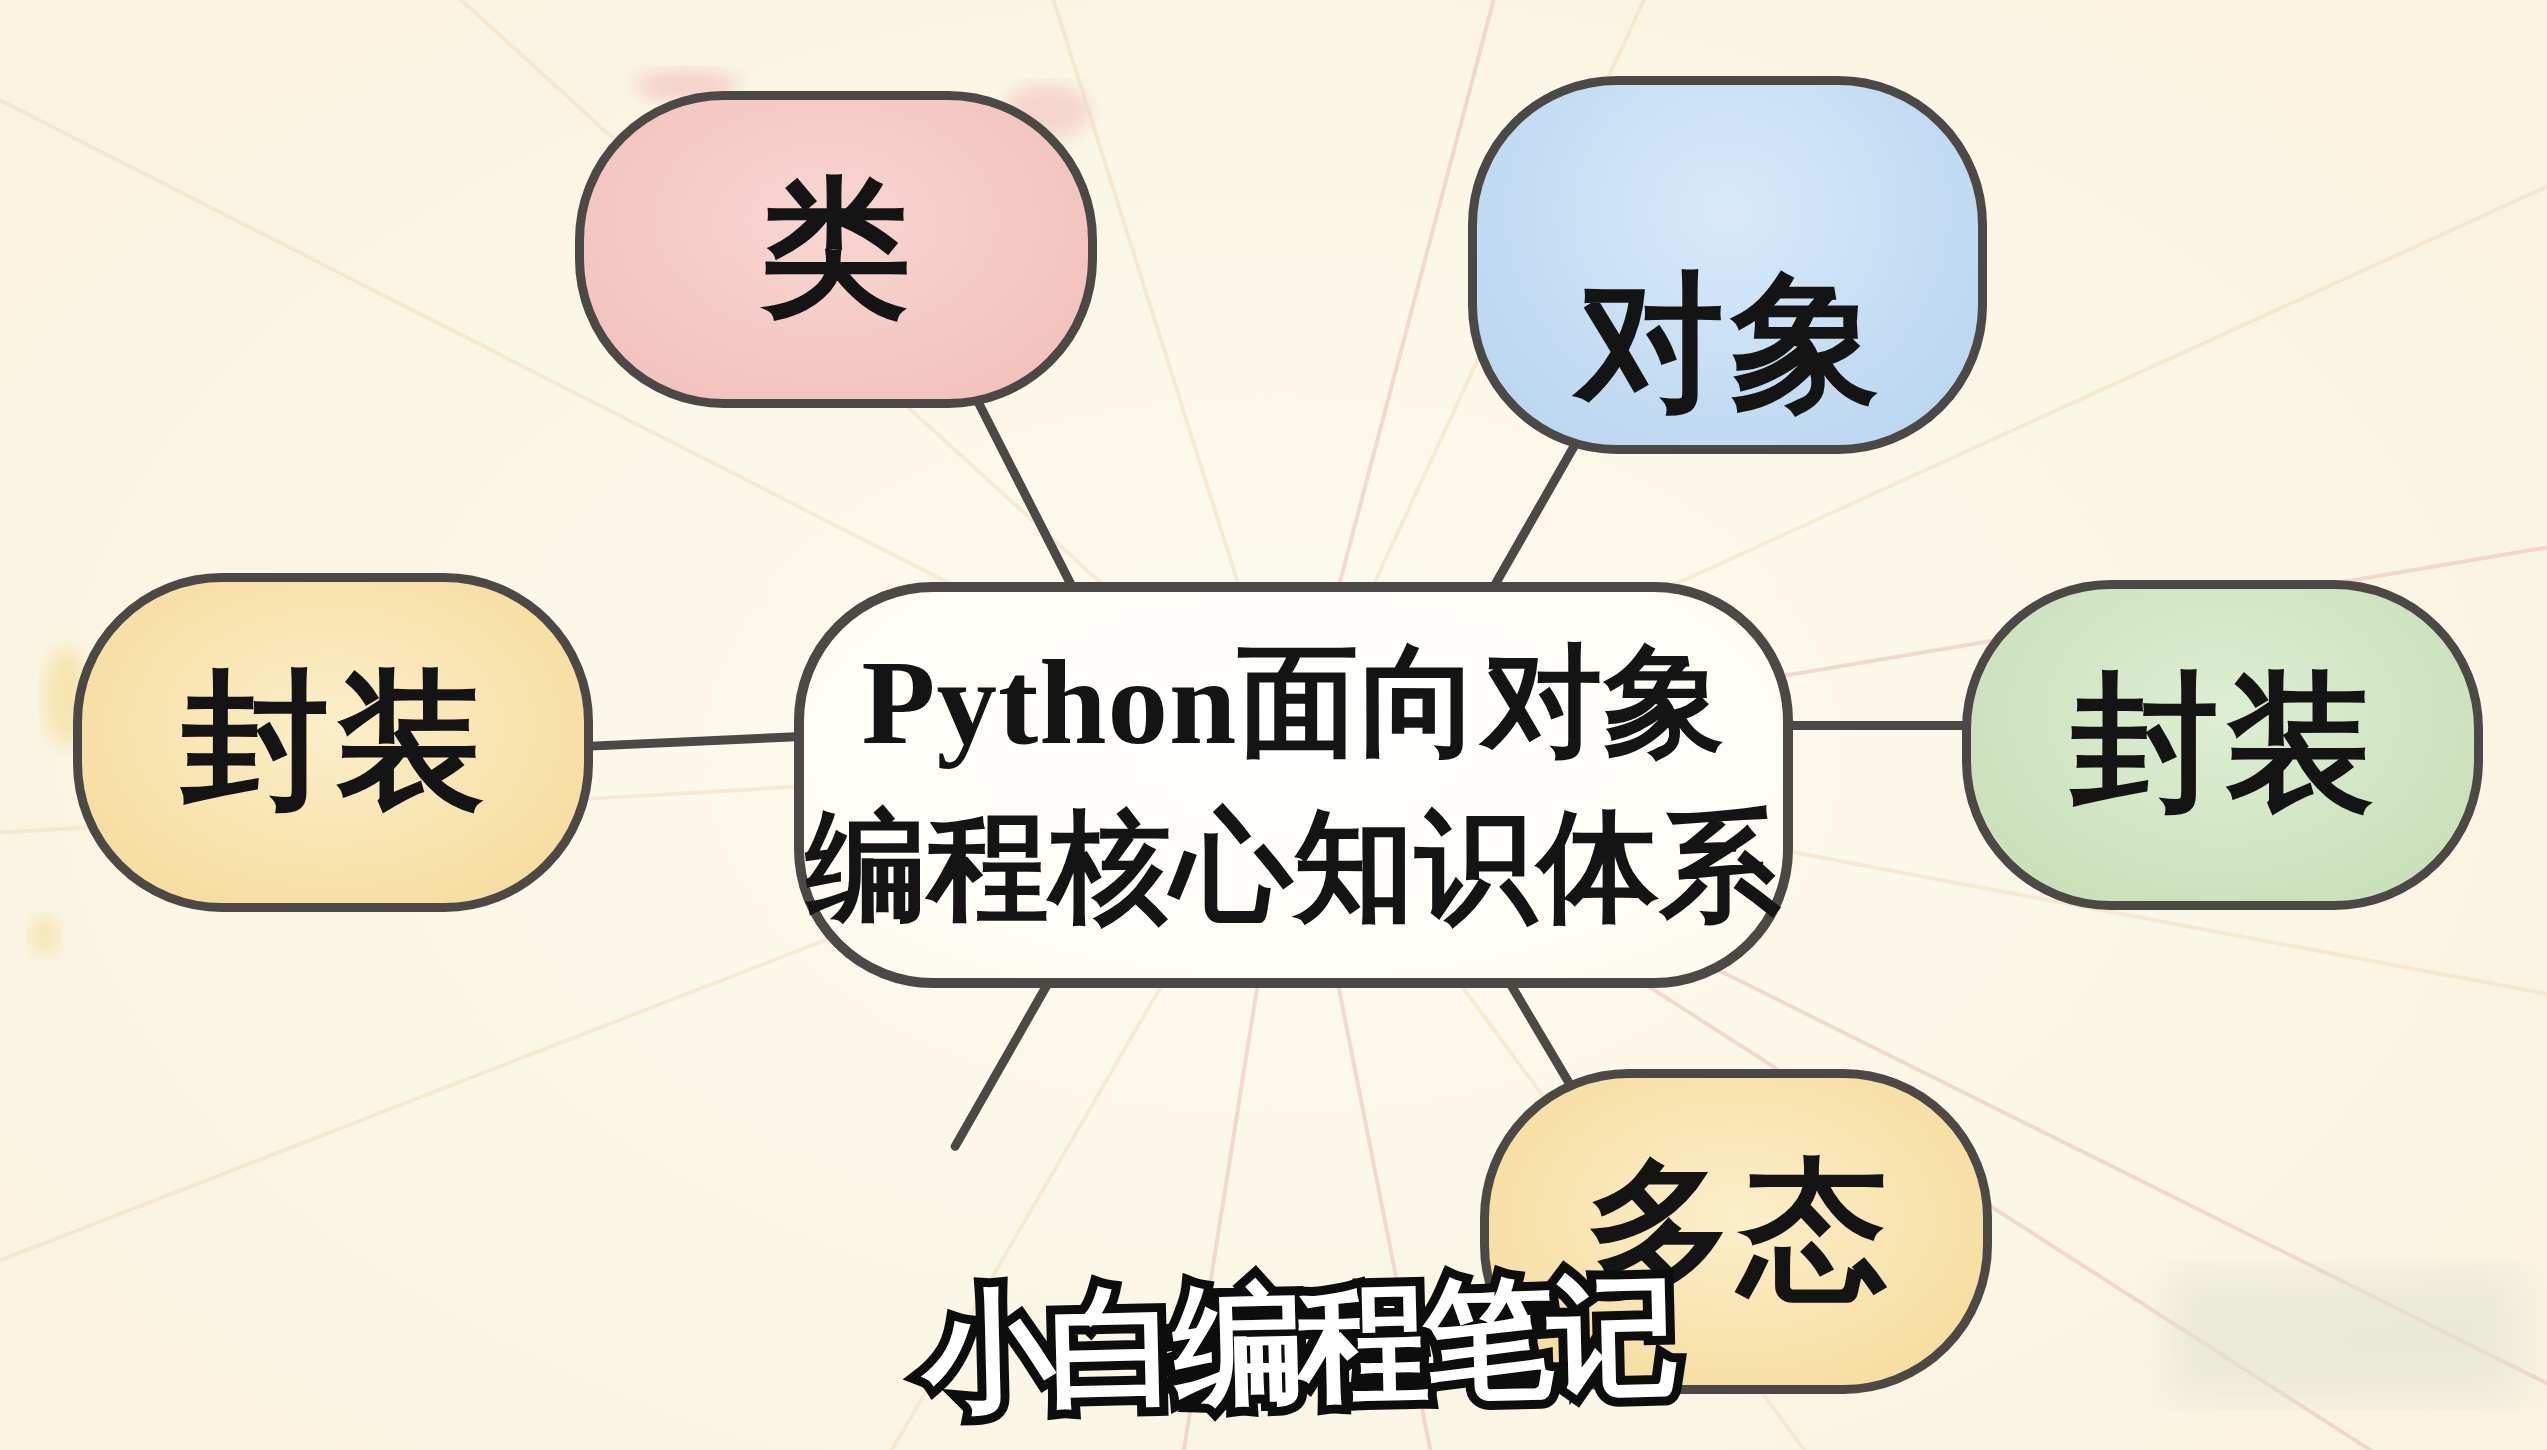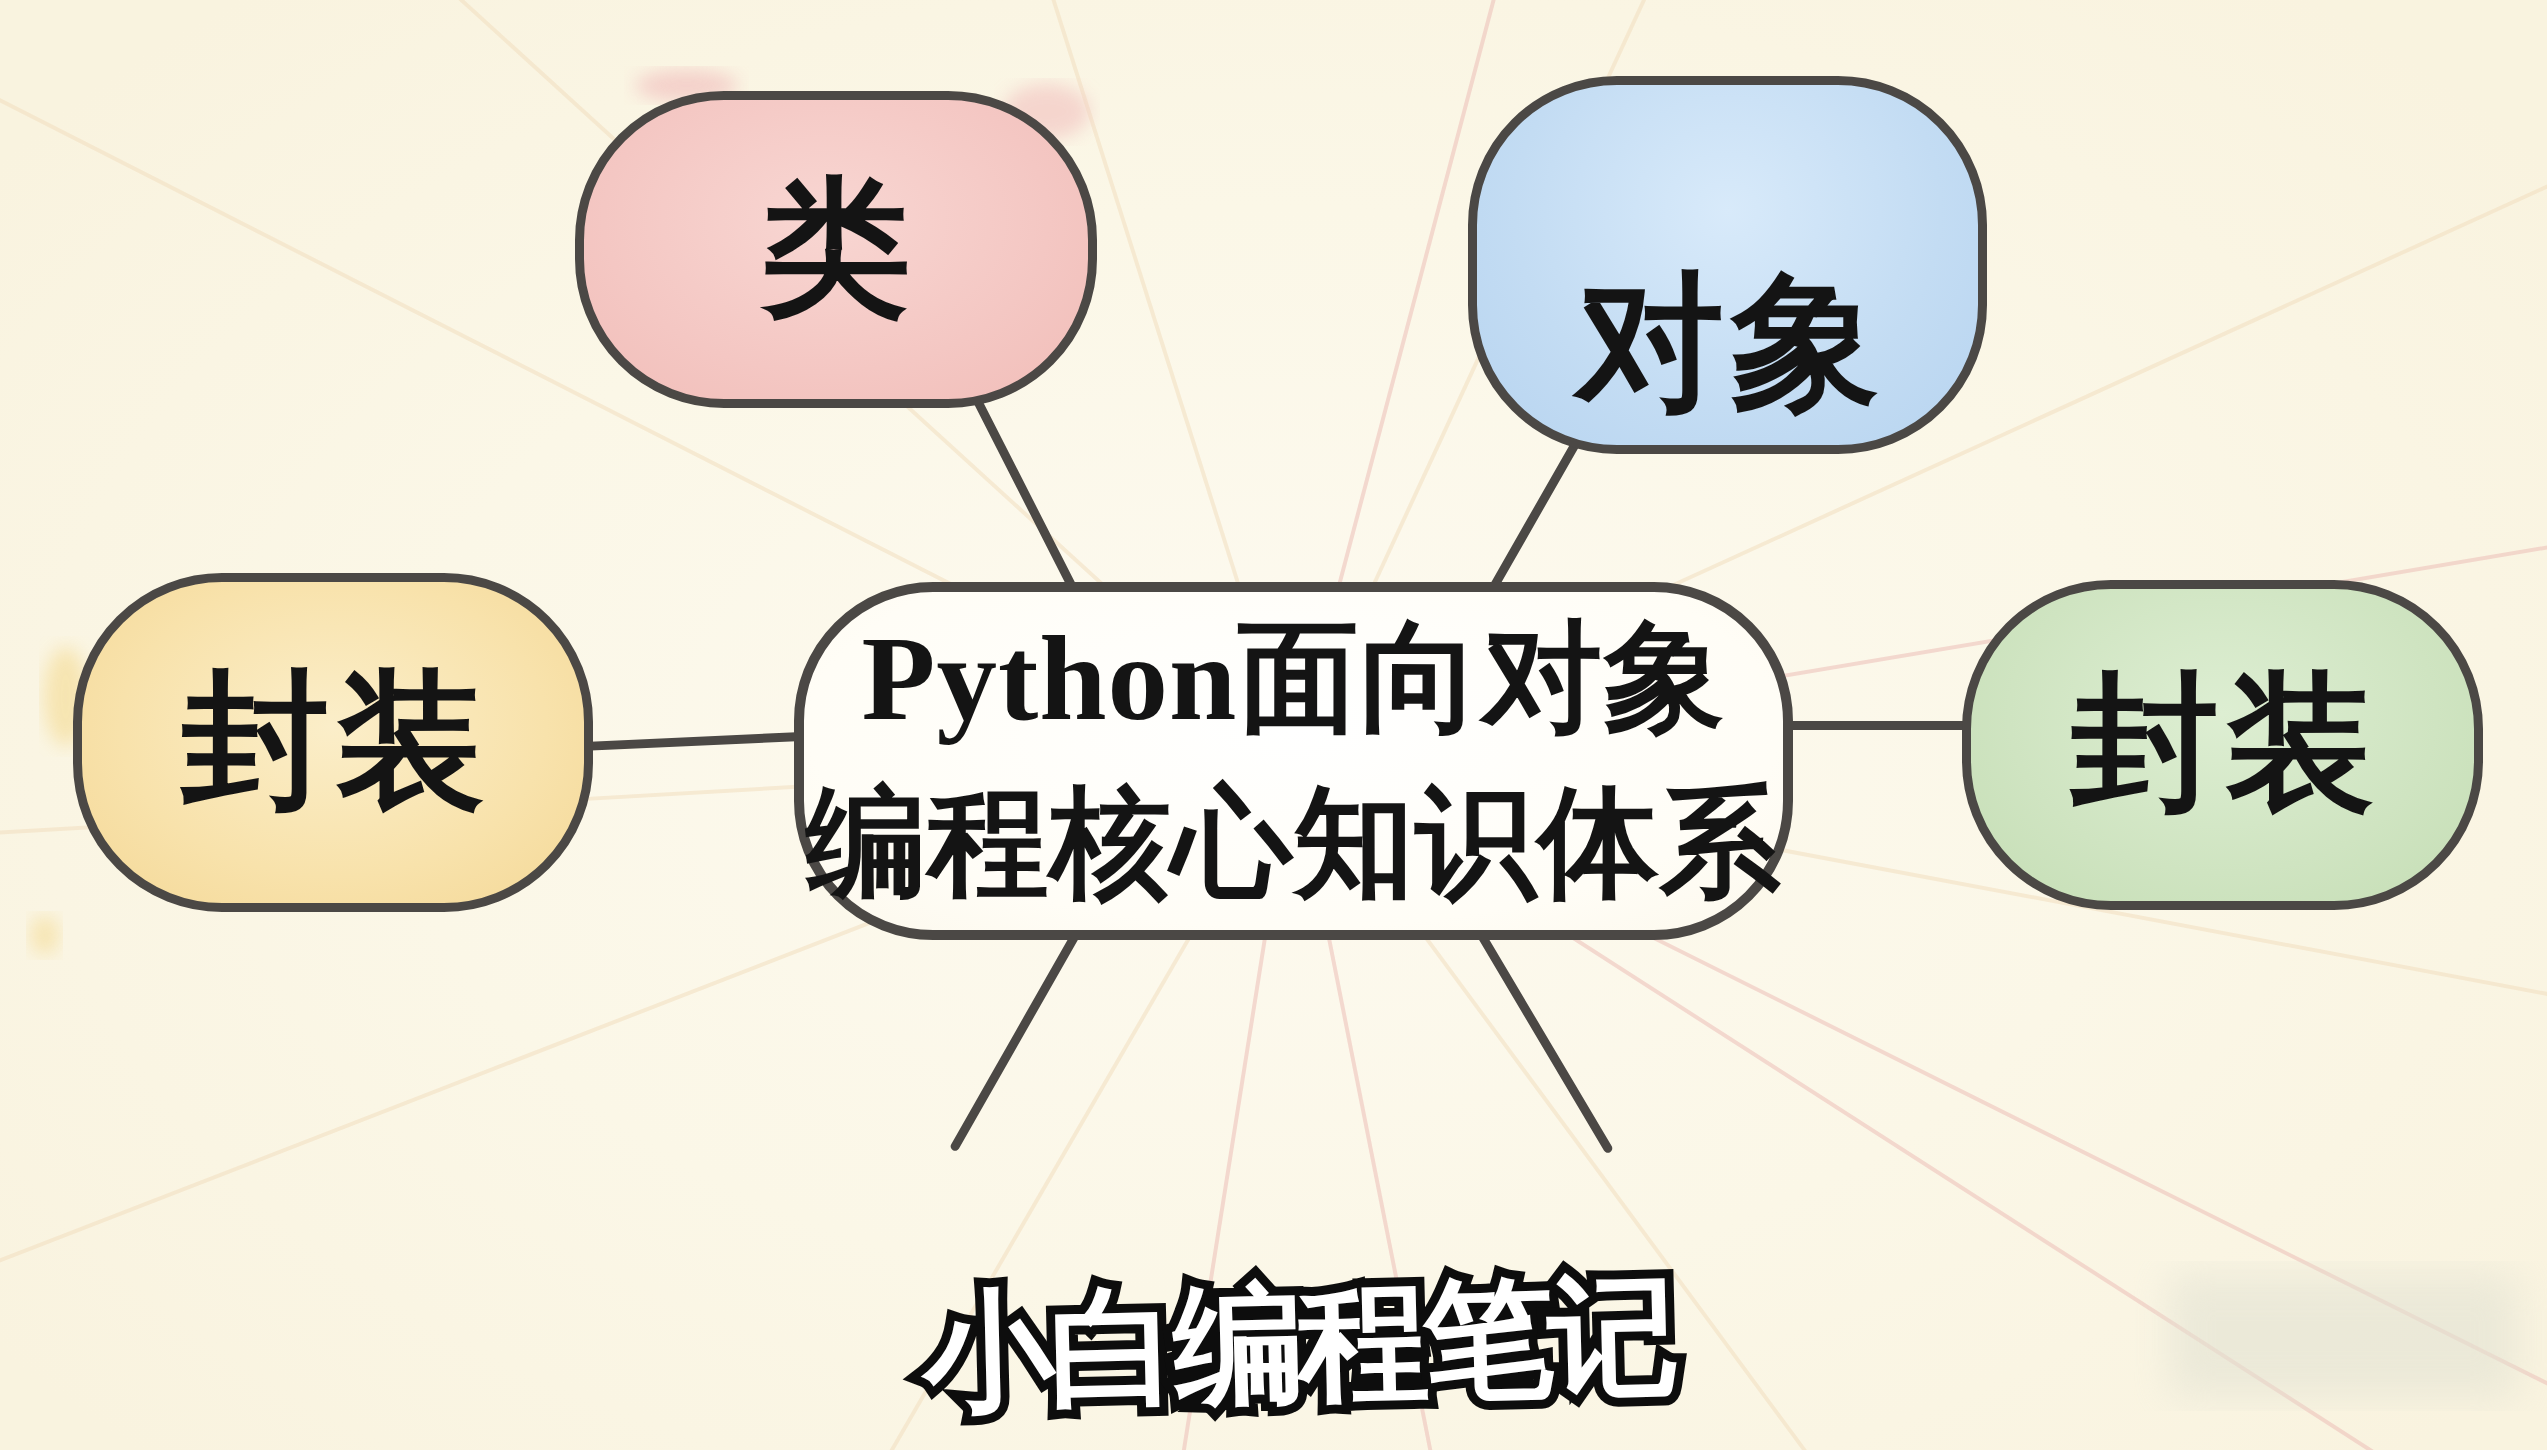--- a/index.html
+++ b/index.html
@@ -114,21 +114,21 @@
     <g stroke="#4b4845" stroke-width="9" stroke-linecap="round">
       <line x1="975" y1="388" x2="1087" y2="608"></line>
       <line x1="1612" y1="396" x2="1492" y2="606"></line>
       <line x1="588" y1="750" x2="806" y2="740"></line>
       <line x1="1796" y1="729" x2="1978" y2="729"></line>
       <line x1="1083" y1="936" x2="960" y2="1152"></line>
       <line x1="1488" y1="938" x2="1616" y2="1154"></line>
     </g>
   </svg>
 
-  <div class="node node--central" style="left:794px;top:582px;width:999px;height:358px;justify-content:center;">
+  <div class="node node--central" style="left:794px;top:582px;width:999px;height:406px;justify-content:center;">
     <div class="central-label">
       <div>Python面向对象</div>
       <div>编程核心知识体系</div>
     </div>
   </div>
 
   <div class="node node--leaf node--pink" style="left:575px;top:91px;width:522px;height:317px;">
     <span class="leaf-label">类</span>
   </div>
 
@@ -138,20 +138,23 @@
 
   <div class="node node--leaf node--yellow" style="left:73px;top:573px;width:520px;height:339px;">
     <span class="leaf-label">封装</span>
   </div>
 
   <div class="node node--leaf node--green" style="left:1962px;top:580px;width:521px;height:330px;">
     <span class="leaf-label">封装</span>
   </div>
 
 
+  <div class="node node--leaf node--yellow" style="left:1480px;top:1069px;width:512px;height:325px;">
+    <span class="leaf-label">多态</span>
+  </div>
 
   <div class="watermark">
     <span class="stroke">小白编程笔记</span>
     <span class="fill">小白编程笔记</span>
   </div>
 
 </div>
 
 
 </body></html>

